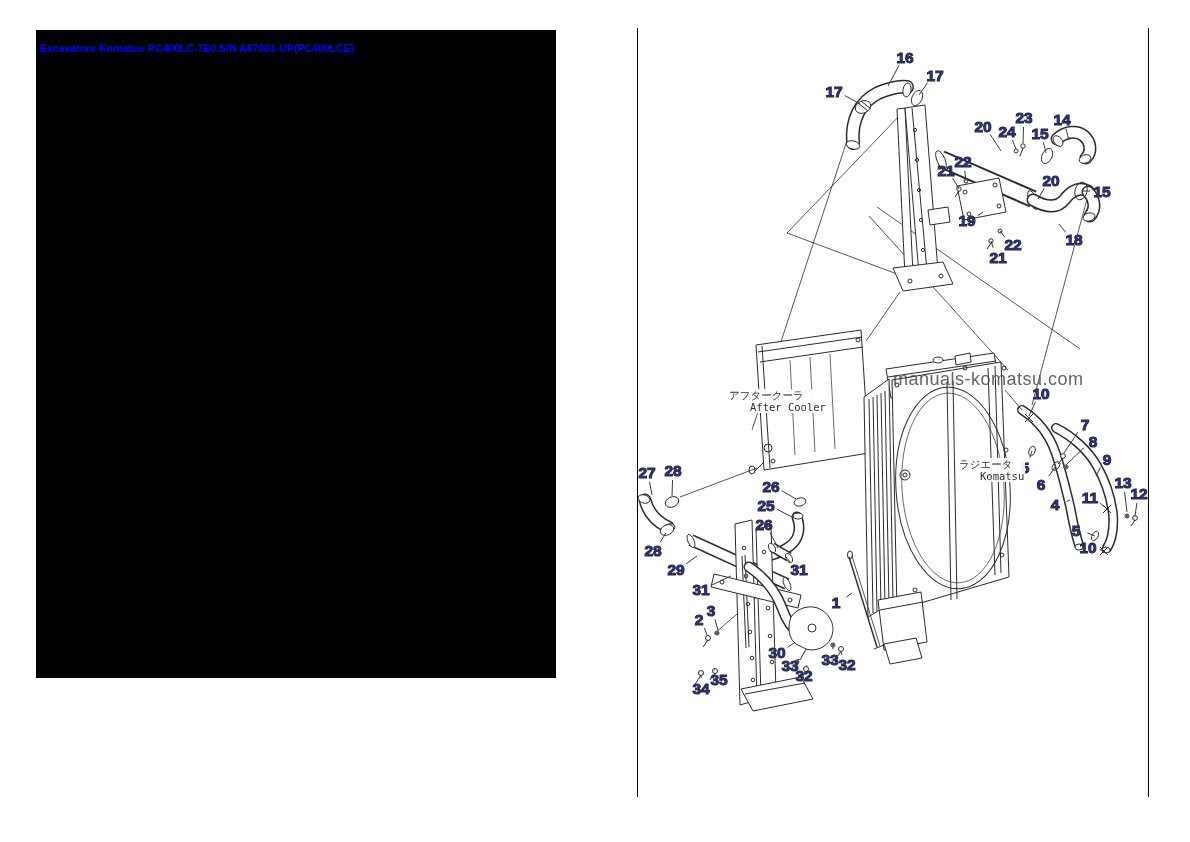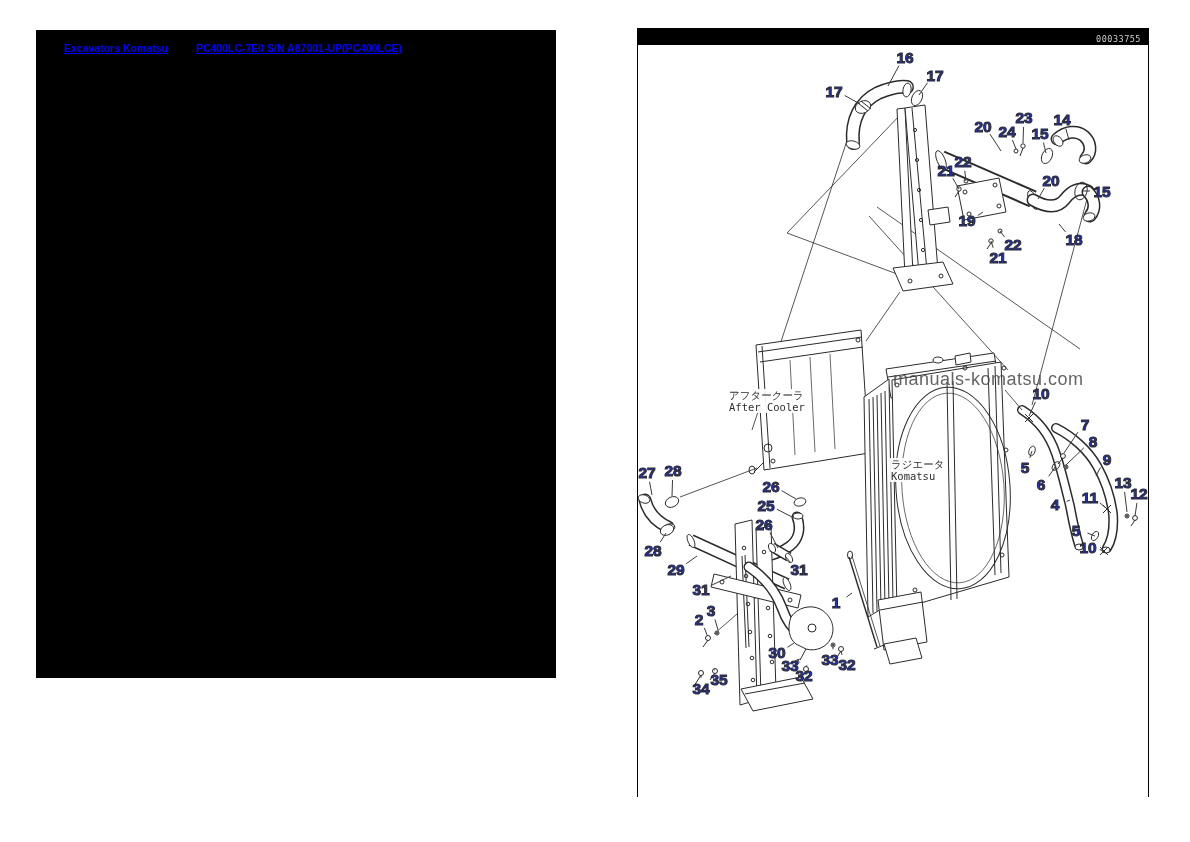--- a/index.html
+++ b/index.html
@@ -1,57 +1,54 @@
 <!DOCTYPE html>
 <html style="--callout-color: #2130c8;"><head>
 <meta charset="utf-8">
 <style>
   html,body{margin:0;padding:0;background:#fff;}
   .page{position:relative;width:1190px;height:842px;background:#ffffff;overflow:hidden;
         font-family:"Liberation Sans",sans-serif;}
   
   .left-panel{position:absolute;left:36px;top:30px;width:520px;height:648px;background:#000;}
   .crumb{position:absolute;left:4px;top:12px;white-space:nowrap;font-size:10.5px;font-weight:bold;}
-  .crumb a{color:#0000ff;text-decoration:underline;cursor:pointer;margin-right:4px;margin-left:24px;}
+  .crumb a{color:#0000ff;cursor:pointer;margin-right:4px;}
   
   .diagram{position:absolute;left:0;top:0;width:1190px;height:842px;}
   .topbar{position:absolute;left:637px;top:28px;width:512px;height:17px;background:#000;
           display:flex;align-items:flex-end;justify-content:flex-end;box-sizing:border-box;padding:0 8px 1px 0;}
   .fig-number{color:#cfcfcf;font-family:"DejaVu Sans Mono",monospace;font-size:8.5px;letter-spacing:0.5px;}
   .border-left{position:absolute;left:637px;top:28px;width:1px;height:769px;background:#000;}
   .border-right{position:absolute;left:1148px;top:28px;width:1px;height:769px;background:#000;}
   svg.art{position:absolute;left:0;top:0;}
   svg.art path, svg.art line, svg.art polygon, svg.art ellipse, svg.art circle, svg.art polyline{vector-effect:non-scaling-stroke;}
   .watermark{position:absolute;left:893px;top:369px;font-size:18px;color:#4a4a4a;opacity:.85;
              letter-spacing:.5px;font-weight:normal;}
   .comp-label{position:absolute;background:rgba(255,255,255,.92);color:#2d2d2d;
               font-family:"DejaVu Sans Mono",monospace;font-size:10.5px;line-height:12px;white-space:nowrap;padding:0 1px;}
   .comp-label .jp{display:block;}
-  .comp-label .en{display:block;}
+  .comp-label .en{display:block;margin-left:21px;}
   text.callout{fill:var(--callout-color,#2130c8);font-family:"Liberation Sans",sans-serif;
                font-size:15.5px;font-weight:bold;text-anchor:middle;}
   line.leader{stroke:#3a3a3a;stroke-width:1;}
 </style>
 </head>
 <body>
 
 <div class="page">
 
   <div class="left-panel">
     <div class="crumb">
       <a>Excavators Komatsu</a><a>PC400LC-7E0 S/N A87001-UP(PC400LCE)</a>
     </div>
   </div>
 
   <div class="diagram">
     <div class="border-left"></div>
     <div class="border-right"></div>
-    <div class="topbar">
-      <span class="fig-number">00033755</span>
-    </div>
 
     <svg class="art" width="1190" height="842" viewBox="0 0 1190 842" stroke="#2b2b2b" fill="none" stroke-width="1">
 
       <g stroke-width="0.8">
         <line x1="857" y1="110" x2="752" y2="430"></line>
         <line x1="787" y1="233" x2="903" y2="112"></line>
         <line x1="787" y1="233" x2="932" y2="287"></line>
         <line x1="877" y1="207" x2="1080" y2="349"></line>
         <line x1="869" y1="216" x2="1008" y2="370"></line>
         <line x1="900" y1="292" x2="866" y2="341"></line>
@@ -362,21 +359,21 @@
           <line x1="701" y1="678" x2="701" y2="676" class="leader"></line>
           <text x="701" y="693.5" class="callout">34</text>
         </g>
     </svg>
 
     <div id="labels-layer">
         <div class="comp-label" style="left: 728px; top: 389px;">
           <span class="jp">アフタークーラ</span>
           <span class="en">After Cooler</span>
         </div>
-        <div class="comp-label" style="left: 890px; top: 458px;">
+        <div class="comp-label" style="left: 958px; top: 458px;">
           <span class="jp">ラジエータ</span>
           <span class="en">Komatsu</span>
         </div>
       </div>
 
     <div class="watermark">manuals-komatsu.com</div>
   </div>
 </div>
 
 </body></html>

